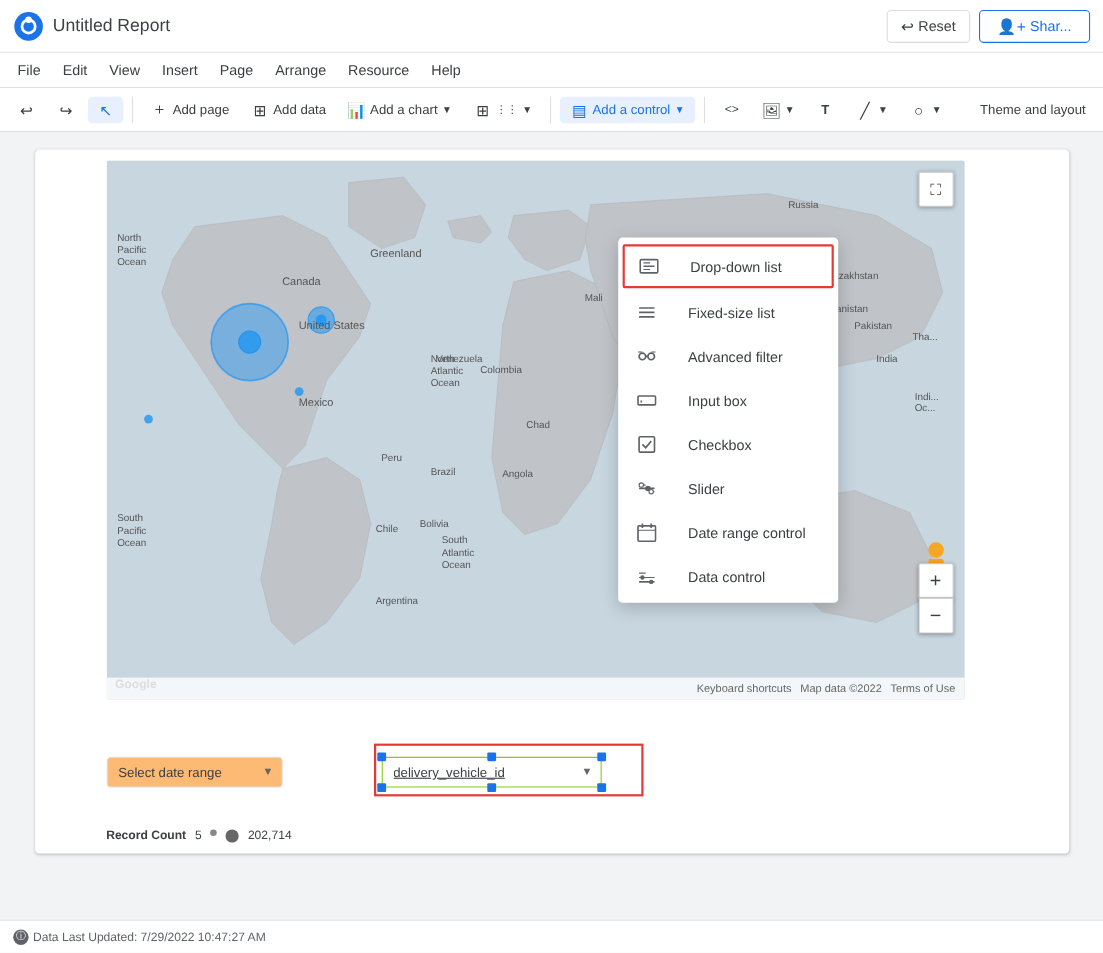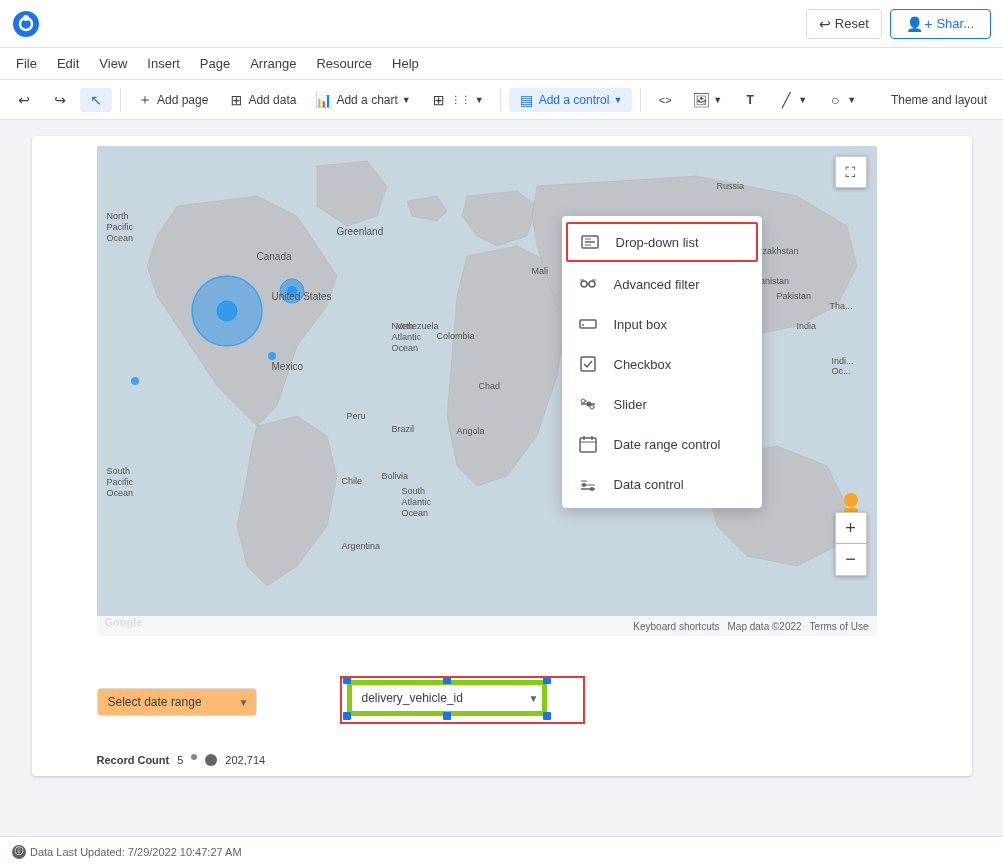--- a/index.html
+++ b/index.html
@@ -50,35 +50,35 @@
     .record-count-bar { position: absolute; bottom: 10px; left: 65px; display: flex; gap: 8px; font-size: 11px; color: #3c4043; }
 
     
     .date-range-control { position: absolute; bottom: 60px; left: 65px; }
     .date-select { padding: 6px 28px 6px 10px; border: 1px solid #dadce0; border-radius: 4px; background: #fdba74; font-size: 12px; color: #3c4043; appearance: none; cursor: pointer; min-width: 160px; }
     .date-select-wrapper { position: relative; display: inline-block; }
     .date-select-arrow { position: absolute; right: 8px; top: 50%; transform: translateY(-50%); font-size: 10px; color: #666; pointer-events: none; }
 
     
     .dropdown-control-selected { position: absolute; bottom: 60px; left: 315px; }
-    .selected-dropdown { padding: 6px 28px 6px 10px; border: 5px solid #84cc16; border-radius: 4px; background: #fff; font-size: 12px; color: #3c4043; appearance: none; cursor: pointer; min-width: 200px; }
+    .selected-dropdown { padding: 6px 28px 6px 10px; border: 1px solid #84cc16; border-radius: 4px; background: #fff; font-size: 12px; color: #3c4043; appearance: none; cursor: pointer; min-width: 200px; text-decoration: underline; }
     .selected-dropdown-wrapper { position: relative; display: inline-block; }
     .selected-dropdown-arrow { position: absolute; right: 8px; top: 50%; transform: translateY(-50%); font-size: 10px; color: #666; pointer-events: none; }
     
     .handle { position: absolute; width: 8px; height: 8px; background: #1a73e8; border-radius: 1px; }
     .handle-tl { top: -4px; left: -4px; }
     .handle-tm { top: -4px; left: calc(50% - 4px); }
     .handle-tr { top: -4px; right: -4px; }
     .handle-bl { bottom: -4px; left: -4px; }
     .handle-bm { bottom: -4px; left: calc(50% - 4px); }
     .handle-br { bottom: -4px; right: -4px; }
 
     
     .dropdown-menu { position: absolute; top: 80px; left: 530px; width: 200px; background: #fff; border-radius: 4px; box-shadow: 0 4px 16px rgba(0,0,0,0.2); z-index: 100; padding: 4px 0; }
-    .dropdown-menu-item { display: flex; align-items: center; gap: 16px; padding: 10px 16px; cursor: pointer; font-size: 13px; color: #3c4043; position: relative; }
+    .dropdown-menu-item { display: flex; align-items: center; gap: 28px; padding: 10px 16px; cursor: pointer; font-size: 13px; color: #3c4043; position: relative; }
     .dropdown-menu-item.first-item { border: 2px solid #e53935; border-radius: 2px; margin: 2px 4px; padding: 8px 12px; }
     .menu-item-icon { width: 20px; height: 20px; display: flex; align-items: center; justify-content: center; flex-shrink: 0; color: #5f6368; }
 
     
     .status-bar { position: absolute; bottom: 0; left: 0; right: 0; height: 30px; background: #fff; border-top: 1px solid #e0e0e0; display: flex; align-items: center; padding: 0 12px; font-size: 11px; color: #5f6368; gap: 4px; }
     .status-icon { width: 14px; height: 14px; border-radius: 50%; background: #5f6368; display: flex; align-items: center; justify-content: center; color: white; font-size: 9px; flex-shrink: 0; }
 
     
     .undo-icon::before { content: '↩'; }
     .redo-icon::before { content: '↪'; }
@@ -87,20 +87,21 @@
   </style>
 </head>
 <body>
 
 <div class="top-bar">
   <svg class="logo-circle" viewBox="0 0 28 28">
     <circle cx="14" cy="14" r="13" fill="#1a73e8"></circle>
     <circle cx="14" cy="14" r="6" fill="none" stroke="white" stroke-width="2.5"></circle>
     <circle cx="14" cy="8" r="3" fill="white"></circle>
   </svg>
+  <span style="font-size:16px;font-weight:500;color:#3c4043;flex:1;">Untitled Report</span>
   <div class="top-bar-right">
     <button class="reset-btn">
       <span style="font-size:14px;">↩</span>
       <span>Reset</span>
     </button>
     <button class="share-btn">
       <span style="font-size:14px;">👤+</span>
       <span>Shar...</span>
     </button>
   </div>
@@ -325,20 +326,30 @@
           <svg width="18" height="18" viewBox="0 0 18 18" fill="none">
             <rect x="1" y="3" width="16" height="12" rx="1" stroke="#5f6368" stroke-width="1.5" fill="none"></rect>
             <line x1="4" y1="9" x2="14" y2="9" stroke="#5f6368" stroke-width="1.5"></line>
             <line x1="4" y1="6" x2="10" y2="6" stroke="#5f6368" stroke-width="1"></line>
             <line x1="4" y1="12" x2="10" y2="12" stroke="#5f6368" stroke-width="1"></line>
           </svg>
         </span>
         <span>Drop-down list</span>
       </div>
 
+      <div class="dropdown-menu-item">
+        <span class="menu-item-icon">
+          <svg width="18" height="18" viewBox="0 0 18 18" fill="none">
+            <line x1="2" y1="5" x2="16" y2="5" stroke="#5f6368" stroke-width="1.5"></line>
+            <line x1="2" y1="9" x2="16" y2="9" stroke="#5f6368" stroke-width="1.5"></line>
+            <line x1="2" y1="13" x2="16" y2="13" stroke="#5f6368" stroke-width="1.5"></line>
+          </svg>
+        </span>
+        <span>Fixed-size list</span>
+      </div>
 
       <div class="dropdown-menu-item">
         <span class="menu-item-icon">
           <svg width="18" height="18" viewBox="0 0 18 18" fill="none">
             <circle cx="5" cy="9" r="3" stroke="#5f6368" stroke-width="1.5" fill="none"></circle>
             <circle cx="13" cy="9" r="3" stroke="#5f6368" stroke-width="1.5" fill="none"></circle>
             <line x1="8" y1="9" x2="10" y2="9" stroke="#5f6368" stroke-width="1.5"></line>
             <line x1="1" y1="5" x2="5" y2="5" stroke="#5f6368" stroke-width="1"></line>
             <line x1="13" y1="5" x2="17" y2="5" stroke="#5f6368" stroke-width="1"></line>
           </svg>

